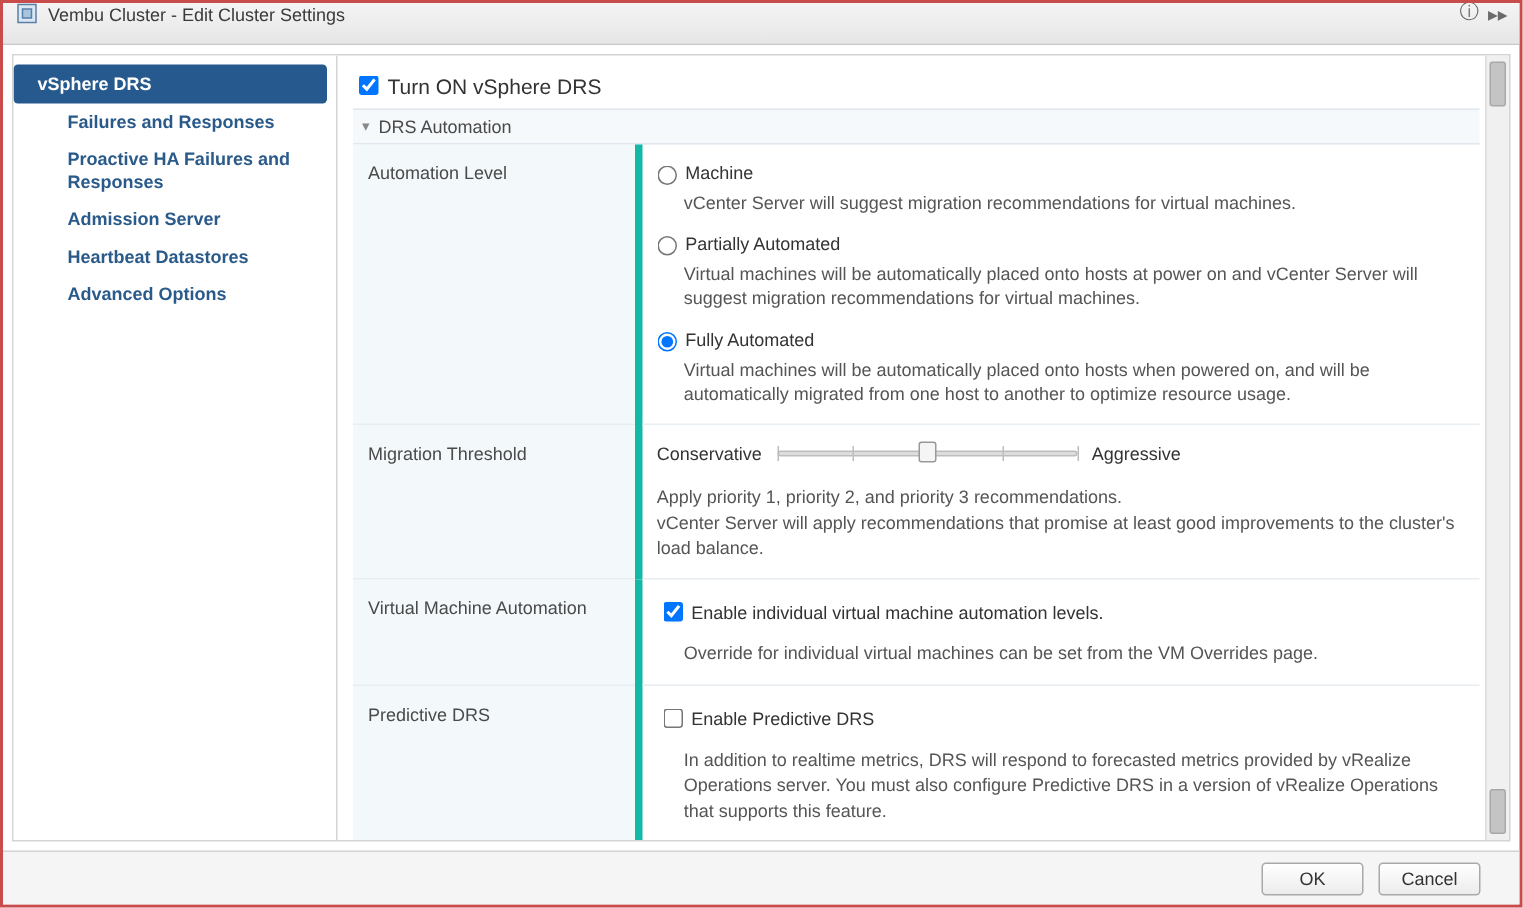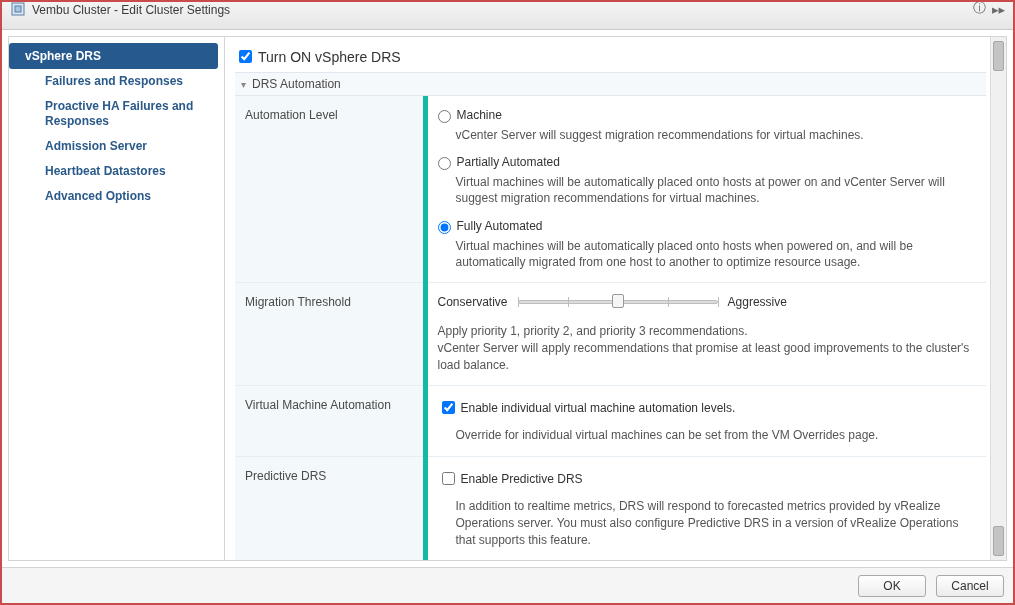--- a/index.html
+++ b/index.html
@@ -160,21 +160,21 @@
   .cb-row input { margin-right:6px; }
   .indent-desc { margin-left:18px; color:#555; line-height:1.4; }
   
   .footer {
     border-top: 1px solid #d4d4d4;
     background:#f5f5f5;
     height: 36px;
     display:flex;
     align-items:center;
     justify-content:flex-end;
-    padding: 0 9px;
+    padding: 0 26px;
     gap: 10px;
   }
   .btn {
     min-width: 68px;
     height: 22px;
     background: linear-gradient(#ffffff,#ececec);
     border:1px solid #a9a9a9;
     border-radius: 3px;
     font-size:12px;
     color:#333;

